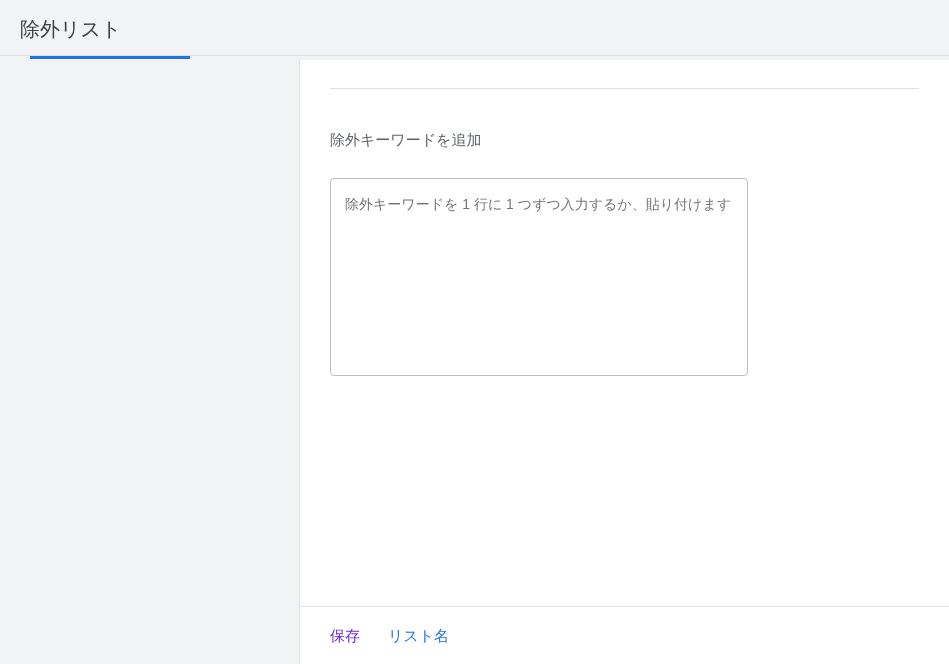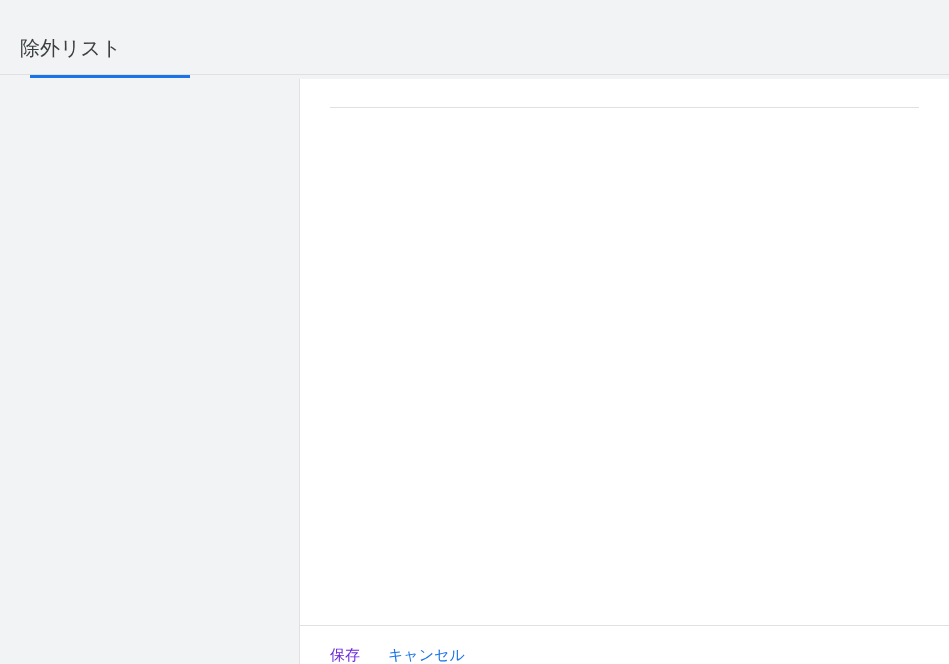--- a/index.html
+++ b/index.html
@@ -16,21 +16,20 @@
     }
     .header {
       background: #f1f3f4;
       padding: 16px 20px 12px 20px;
       border-bottom: 1px solid #e0e0e0;
     }
     .header-title {
       font-size: 20px;
       color: #3c4043;
       font-weight: 400;
-      margin-top: 19px;
     }
     .tab-indicator {
       height: 3px;
       background: #1a73e8;
       width: 160px;
       margin-left: 30px;
       margin-top: 0;
     }
     .tab-area {
       background: #f1f3f4;
@@ -137,19 +136,21 @@
 </div>
 <div class="tab-area">
   <div class="tab-indicator"></div>
 </div>
 
 <div class="content-wrapper">
   <div class="sidebar"></div>
   <div class="main-panel">
     <div class="main-inner">
       <hr class="divider">
+      <div class="section-label">除外キーワードを追加</div>
+      <textarea class="keywords-textarea" placeholder="除外キーワードを 1 行に 1 つずつ入力するか、貼り付けます" style=""></textarea>
     </div>
     <div class="footer">
       <button class="save-btn">保存</button>
-      <button class="cancel-btn">キャンセル</button>
+      <button class="cancel-btn">リスト名</button>
     </div>
   </div>
 </div>
 
 </body></html>

